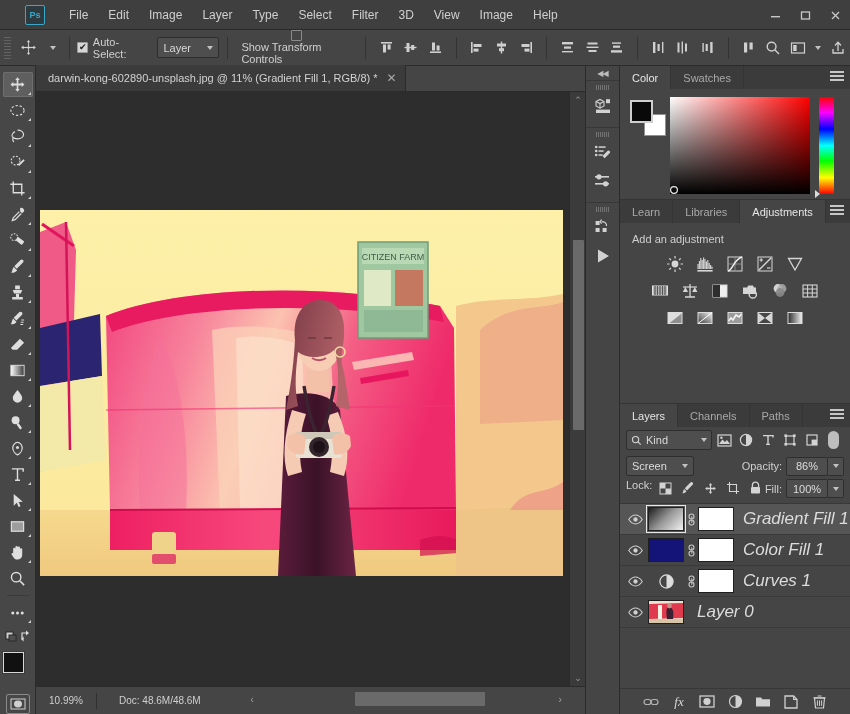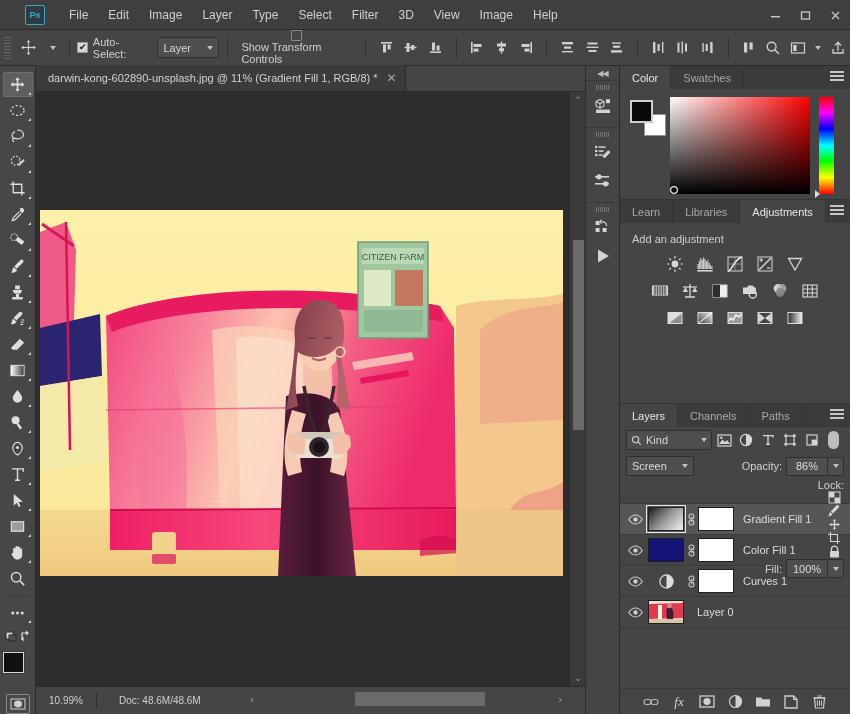--- a/index.html
+++ b/index.html
@@ -135,31 +135,31 @@
   .toggle { width:11px;height:18px;background:#bdbdbd;border-radius:6px;margin-left:6px; }
   .lyr-mode { display:flex; align-items:center; height:26px; padding:0 6px; }
   .modesel { width:112px; height:20px; background:#4e4e4e; border:1px solid #2e2e2e; border-radius:2px;
              display:flex; align-items:center; justify-content:space-between; padding:0 5px;
              font-size:11px; color:#dcdcdc; }
   .op-lbl { margin-left:8px; font-size:11px; color:#d0d0d0;padding-left:40px; }
   .op-val { width:42px;height:19px;background:#4e4e4e;border:1px solid #2e2e2e;border-radius:2px;
             display:flex;align-items:center;justify-content:center;font-size:11px;color:#dcdcdc;margin-left:4px; }
   .op-arrow { width:16px;height:19px;background:#4e4e4e;border:1px solid #2e2e2e;border-left:none;
               border-radius:0 2px 2px 0; display:flex;align-items:center;justify-content:center; }
-  .lyr-lock { display:flex; align-items:flex-end; height:24px; padding:0 6px;flex-direction:column; }
+  .lyr-lock { display:flex; align-items:flex-start; height:24px; padding:0 6px; }
   .lock-ic { width:20px;height:18px;display:flex;align-items:center;justify-content:center;margin-left:3px; }
   .lyr-list { border-top:1px solid #383838; }
   .lrow { display:flex; align-items:center; height:31px; border-bottom:1px solid #3a3a3a; padding-left:2px; }
   .lrow.sel { background:#565656; }
   .eye { width:26px; display:flex; align-items:center; justify-content:center; }
   .lthumb { width:36px;height:24px;background:#bdbdbd;border:1px solid #1f1f1f; flex:none; }
   .lthumb.selring { outline:1px solid #e8e8e8; outline-offset:1px; }
   .link { width:14px; display:flex; align-items:center; justify-content:center; color:#bdbdbd; font-size:10px; }
   .lmask { width:36px;height:24px;background:#ffffff;border:1px solid #1f1f1f; flex:none; }
-  .lname { margin-left:9px; font-size:11px; color:#dcdcdc; }
+  .lname { margin-left:9px; font-size:17px; color:#dcdcdc;font-style:italic; }
   .lyr-footer { position:absolute; left:0; bottom:0; width:230px; height:26px; background:#454545;
                 border-top:1px solid #383838; display:flex; align-items:center; justify-content:center; gap:11px; }
   .ft-ic { width:17px;height:17px; display:flex; align-items:center; justify-content:center; }
 </style>
 </head>
 <body>
 
 <div class="app">
 
   <div class="titlebar">

